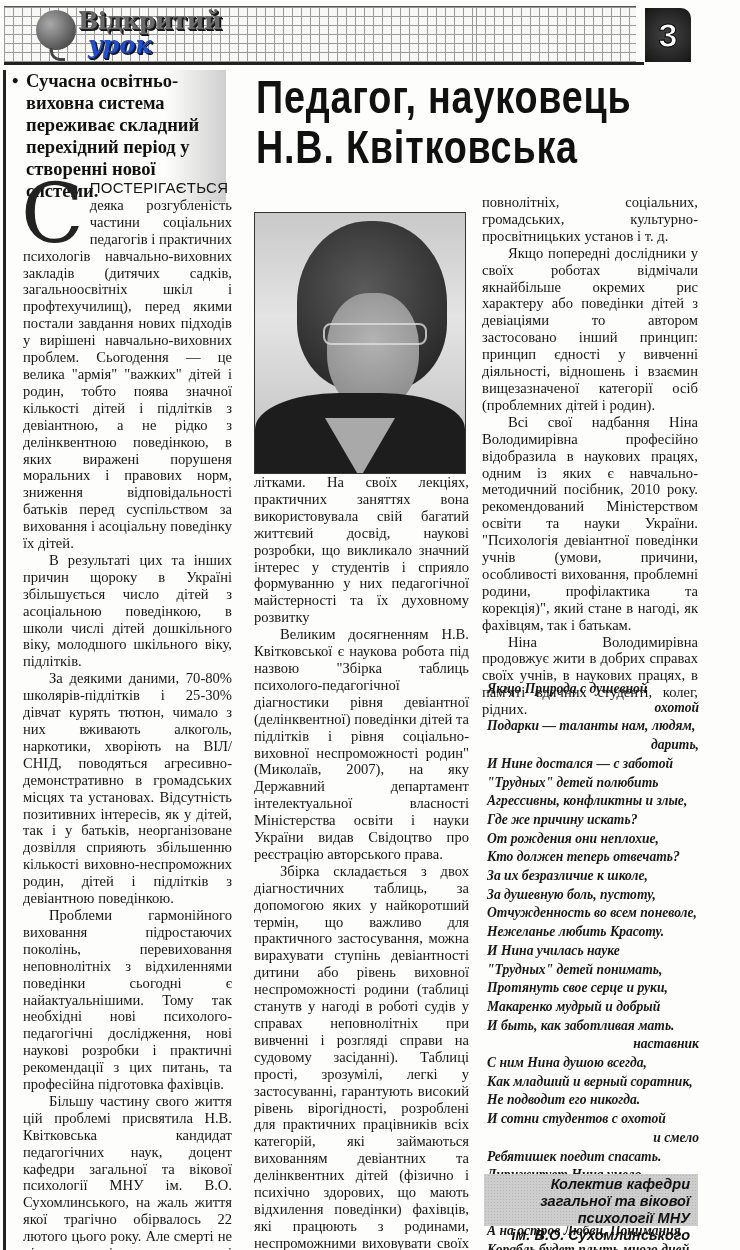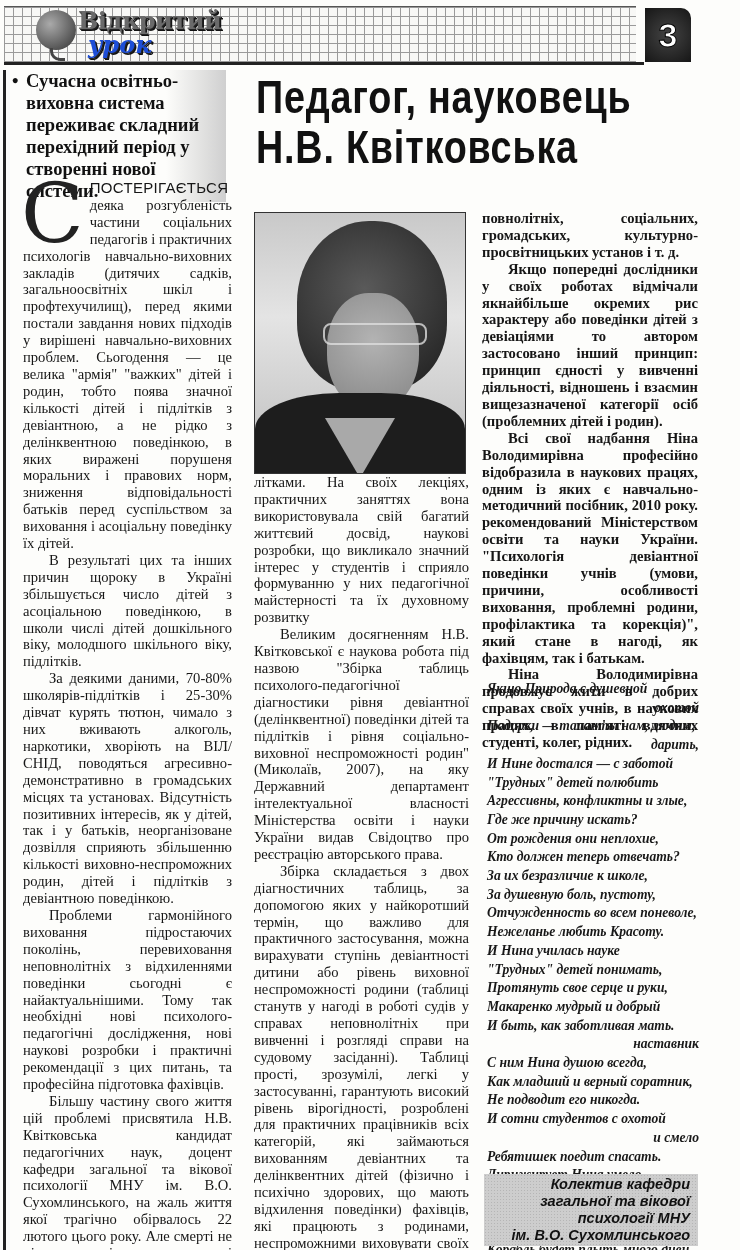--- a/index.html
+++ b/index.html
@@ -95,34 +95,34 @@
     background: radial-gradient(circle at 45% 40%, #5a5a5a, #2e2e2e 70%, #1c1c1c); }
   .photo .face { position: absolute; left: 72px; top: 80px; width: 92px; height: 118px; border-radius: 45% 45% 48% 48%;
     background: radial-gradient(circle at 50% 40%, #b3b3b3, #8d8d8d 80%); }
   .photo .glasses { position: absolute; left: 68px; top: 110px; width: 100px; height: 18px; border: 2px solid #ddd; border-radius: 8px; opacity: 0.8; }
   .photo .body { position: absolute; left: 0; top: 180px; width: 210px; height: 90px; border-radius: 40% 40% 0 0;
     background: #1d1d1d; }
   .photo .collar { position: absolute; left: 70px; top: 205px; width: 70px; height: 60px; background: #a9a9a9;
     clip-path: polygon(0 0, 100% 0, 50% 100%); }
 
   .col-mid { left: 254px; top: 474px; width: 215px; }
-  .col-right { left: 482px; top: 210px; width: 216px; font-weight: bold; }
+  .col-right { left: 482px; top: 194px; width: 216px; }
 
   
   .poem {
     position: absolute; left: 487px; top: 680px; width: 212px;
     font-family: "Liberation Serif", serif; font-style: italic; font-weight: bold;
     font-size: 13.6px; line-height: 18.7px; color: #181818;
   }
   .poem .line { white-space: nowrap; }
   .poem .cont { text-align: right; }
 
   
   .signature {
-    position: absolute; left: 484px; top: 1174px; width: 214px; height: 72px;
+    position: absolute; left: 484px; top: 1174px; width: 214px; height: 52px;
     background: #cdcdcd;
     background-image: radial-gradient(#b5b5b5 1px, transparent 1px);
     background-size: 3px 3px;
     font-family: "Liberation Sans", sans-serif; font-style: italic; font-weight: bold;
     font-size: 14.5px; line-height: 17px; text-align: right; color: #111;
     padding: 2px 8px 0 0; box-sizing: border-box;
   }
 </style>
 </head>
 <body>

